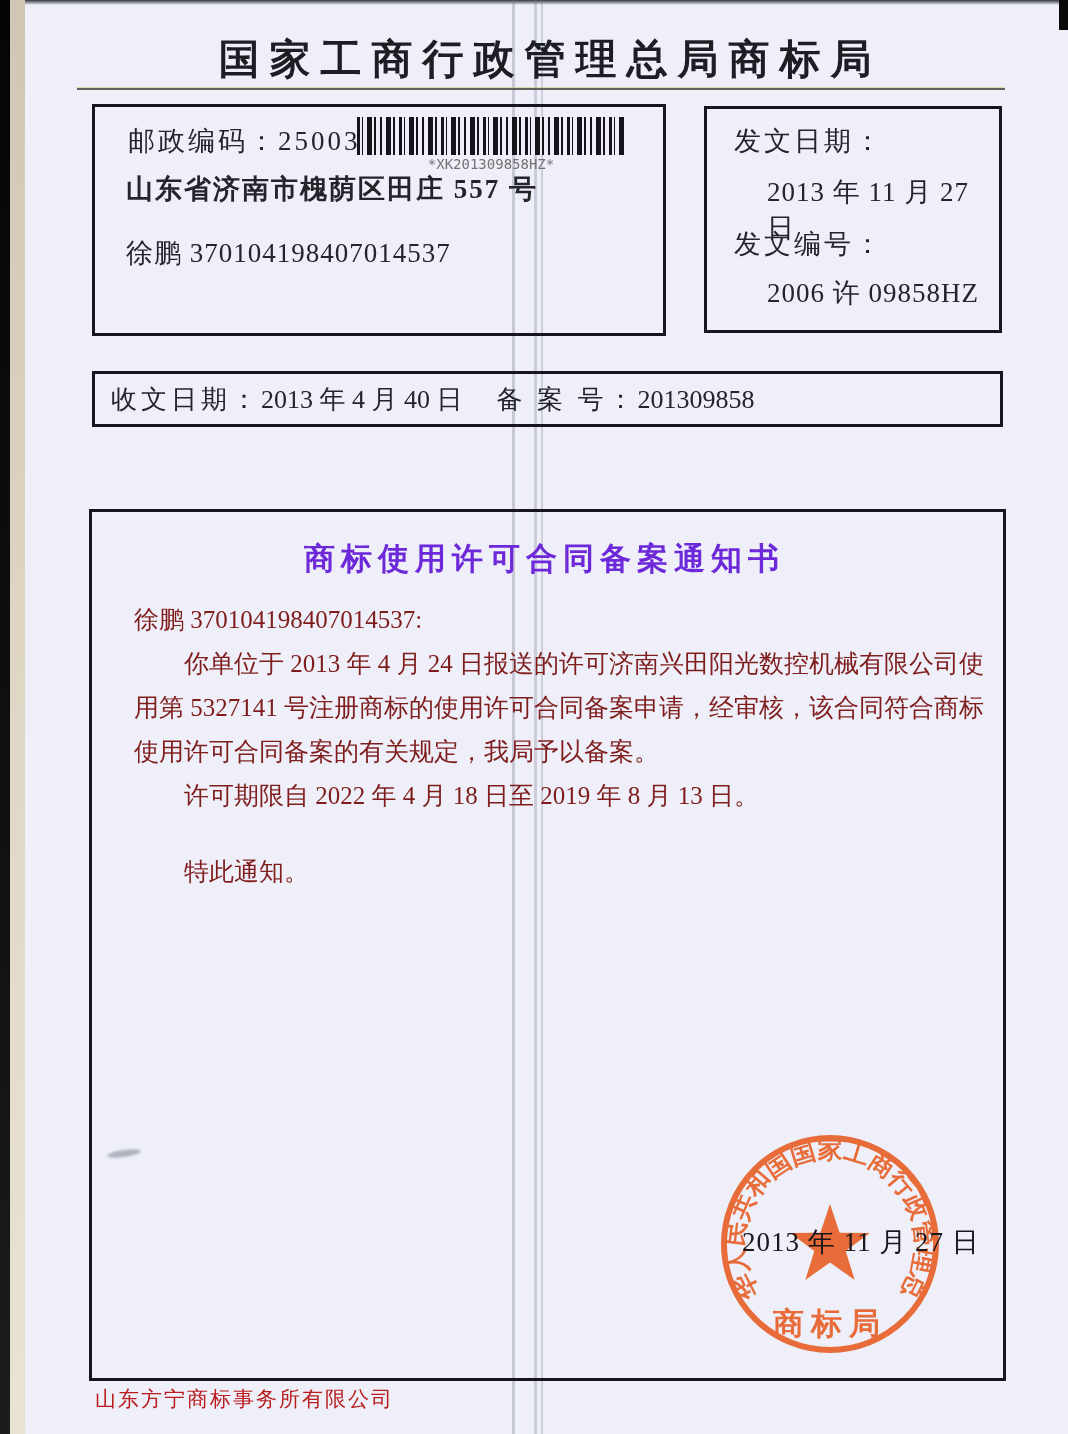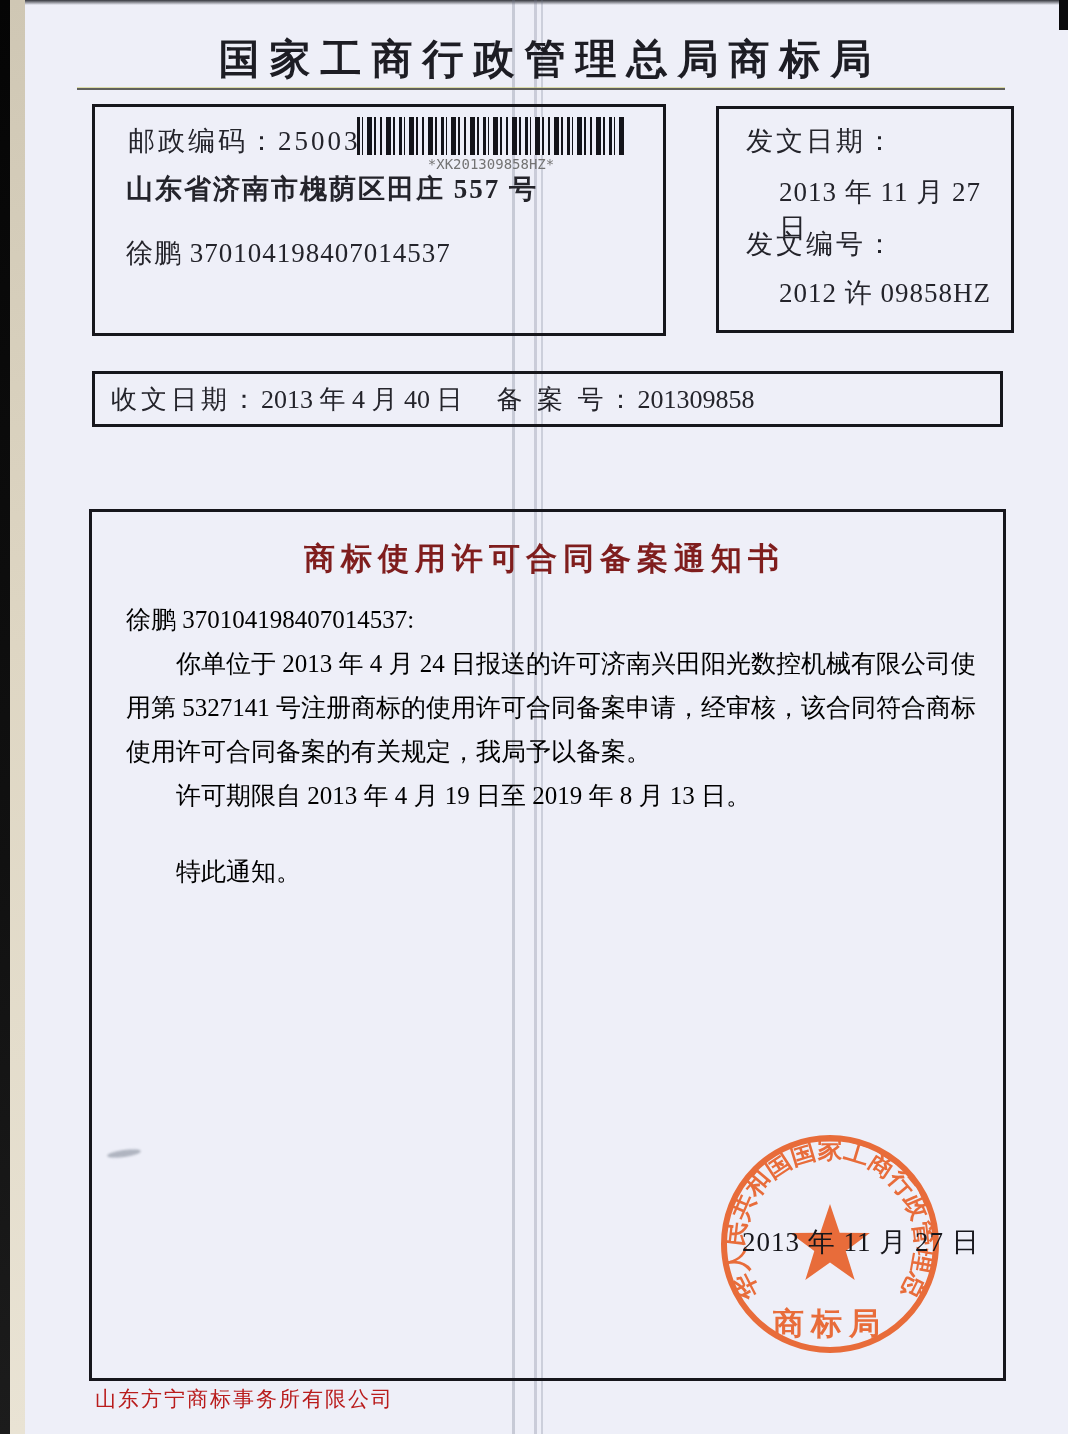--- a/index.html
+++ b/index.html
@@ -37,21 +37,21 @@
     position:absolute;left:60px;top:32px;width:930px;
     text-align:center;font-size:41px;font-weight:bold;letter-spacing:10px;
     color:#1d1d24;
   }
   .title-rule{position:absolute;left:52px;top:88px;width:928px;height:2px;
     background:#60605c;box-shadow:0 -1px 0 rgba(200,200,90,.5);}
 
   
   .box{position:absolute;border:3px solid #16161c;background:transparent;}
   .addr-box{left:67px;top:104px;width:568px;height:226px;}
-  .issue-box{left:679px;top:106px;width:292px;height:221px;margin-left:12px;}
+  .issue-box{left:679px;top:106px;width:292px;height:221px;}
   .row-box{left:67px;top:371px;width:905px;height:50px;}
   .row-box2{left:67px;top:427px;width:905px;height:50px;}
   .main-box{left:64px;top:509px;width:911px;height:866px;}
 
   .addr-box .label-line{position:absolute;left:33px;top:16px;font-size:27px;letter-spacing:3px;}
   .barcode{
     position:absolute;left:262px;top:10px;width:268px;height:38px;
     background:repeating-linear-gradient(90deg,
       #14141a 0 3px,#eeeff8 3px 5px,#14141a 5px 6px,#eeeff8 6px 10px,
       #14141a 10px 15px,#eeeff8 15px 17px,#14141a 17px 19px,#eeeff8 19px 23px,
@@ -70,23 +70,23 @@
   .issue-no-label{top:117px;}
   .issue-no-value{top:166px;}
 
   .row-inline{position:absolute;left:16px;top:8px;font-size:26px;white-space:nowrap;}
   .row-inline .lbl{letter-spacing:4px;}
   .gap1{display:inline-block;width:34px;}
   .gap2{display:inline-block;width:128px;}
 
   
   .notice-title{position:absolute;left:0;top:26px;width:905px;text-align:center;
-    font-size:31px;font-weight:bold;letter-spacing:6px;color:#7f1d1d;}
-  .notice-body{position:absolute;left:34px;top:86px;width:862px;
-    font-size:25px;line-height:44px;color:#000000;}
+    font-size:31px;font-weight:bold;letter-spacing:6px;color:#6d28d9;}
+  .notice-body{position:absolute;left:42px;top:86px;width:862px;
+    font-size:25px;line-height:44px;color:#7f1d1d;}
   .notice-body p{margin:0;}
   .notice-body p.ind{text-indent:2em;}
   .notice-body p.closing{margin-top:32px;}
 
   
   .stamp{position:absolute;left:622px;top:616px;width:232px;height:232px;opacity:.93;}
   .stamp-date{position:absolute;left:650px;top:712px;width:300px;
     font-size:27px;color:#17171c;letter-spacing:1px;white-space:nowrap;z-index:5;}
 
   .footer-agency{position:absolute;left:70px;top:1385px;font-size:21px;
@@ -116,35 +116,35 @@
       <div class="barcode"></div>
       <div class="barcode-text">*XK201309858HZ*</div>
       <div class="addr-line">山东省济南市槐荫区田庄 557 号</div>
       <div class="recipient-line">徐鹏 370104198407014537</div>
     </div>
 
     <div class="box issue-box">
       <div class="lbl issue-date-label">发文日期：</div>
       <div class="val issue-date-value">2013 年 11 月 27 日</div>
       <div class="lbl issue-no-label">发文编号：</div>
-      <div class="val issue-no-value">2012 许 09858HZ</div>
+      <div class="val issue-no-value">2006 许 09858HZ</div>
     </div>
 
     <div class="box row-box">
       <div class="row-inline">
         <span class="lbl">收文日期：</span><span>2013 年 4 月 40 日</span><span class="gap1"></span><span class="lbl">备 案 号：</span><span>201309858</span>
       </div>
     </div>
 
     <div class="box main-box">
       <div class="notice-title">商标使用许可合同备案通知书</div>
       <div class="notice-body">
         <p>徐鹏 370104198407014537:</p>
         <p class="ind">你单位于 2013 年 4 月 24 日报送的许可济南兴田阳光数控机械有限公司使用第 5327141 号注册商标的使用许可合同备案申请，经审核，该合同符合商标使用许可合同备案的有关规定，我局予以备案。</p>
-        <p class="ind">许可期限自 2013 年 4 月 19 日至 2019 年 8 月 13 日。</p>
+        <p class="ind">许可期限自 2022 年 4 月 18 日至 2019 年 8 月 13 日。</p>
         <p class="ind closing">特此通知。</p>
       </div>
 
       <svg class="stamp" viewBox="0 0 232 232">
         <circle cx="116" cy="116" r="106" fill="none" stroke="#e8632c" stroke-width="6"></circle>
         <polygon fill="#e8632c" points="116,76 125.7,104.7 155.9,105.0 131.7,123.1 140.7,152.0 116,134.5 91.3,152.0 100.3,123.1 76.1,105.0 106.3,104.7"></polygon>
         <defs>
           <path id="ringPath" d="M 50.1 171.3 A 86 86 0 1 1 181.9 171.3" fill="none"></path>
         </defs>
         <text font-size="25" fill="#e8632c" font-family="Liberation Serif, serif" font-weight="bold">

